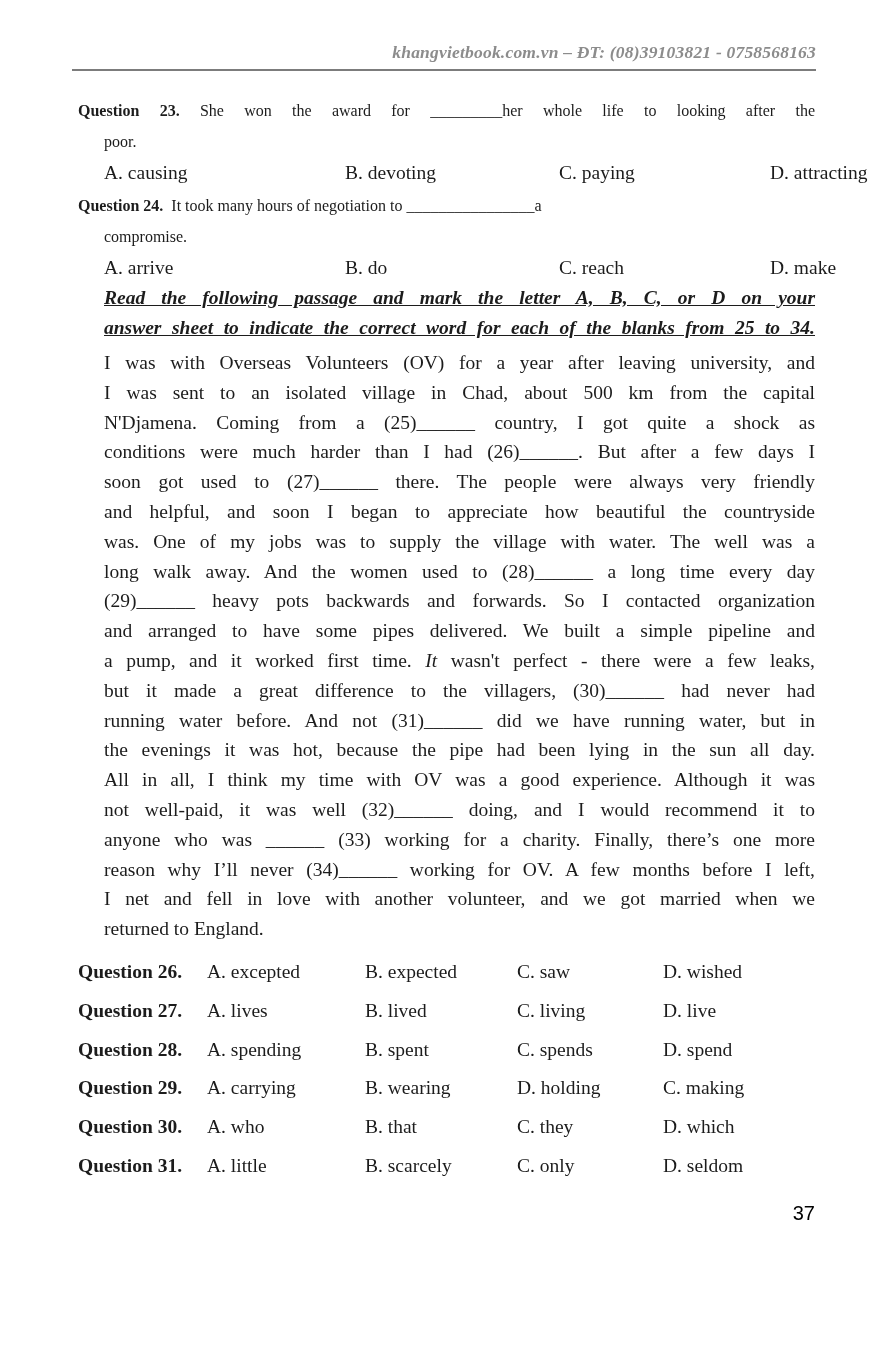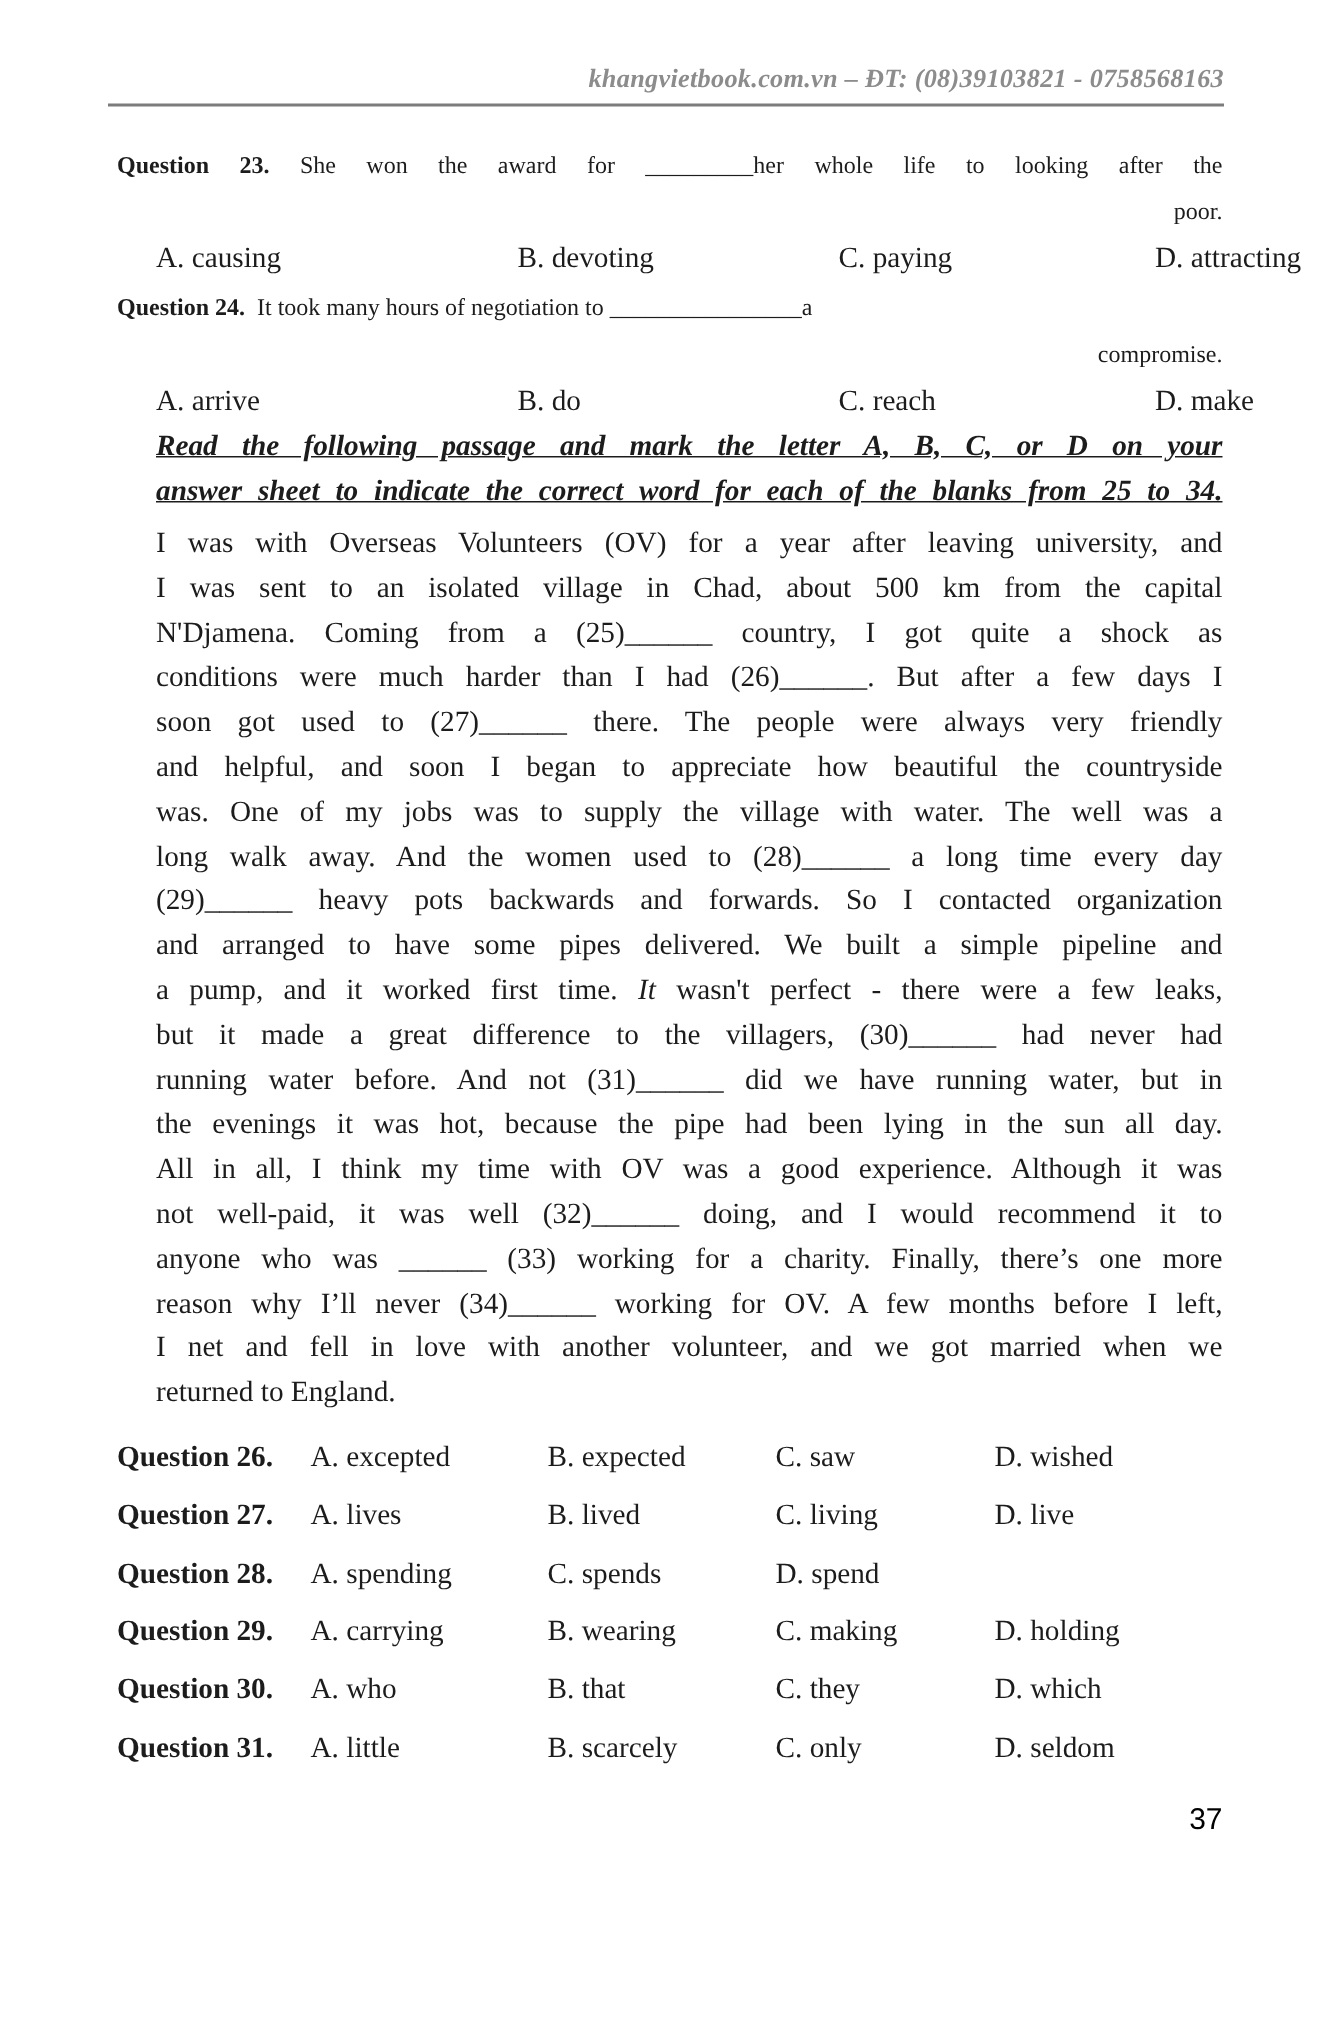--- a/index.html
+++ b/index.html
@@ -24,21 +24,21 @@
     font-weight: bold;
     font-size: 17.5px;
     letter-spacing: 0.2px;
     color: #8c8c8c;
   }
   .content { margin: 0 75px 0 78px; }
   .qa-section { margin-top: 24px; }
   .qblock2 { margin-top: 2px; }
   .qline { font-size: 16px; line-height: 31px; }
   .qjustify { text-align: justify; text-align-last: justify; }
-  .qcont { padding-left: 26px; text-align: right; }
+  .qcont { padding-left: 26px; }
   .qlabel { font-weight: bold; }
   .optrow {
     display: grid;
     grid-template-columns: 200px 173px 170px auto;
     margin-left: 26px;
     font-size: 19.5px;
     line-height: 31px;
     white-space: nowrap;
     gap: 41px;
   }
@@ -148,29 +148,30 @@
           <div class="crow">
             <span class="clabel">Question 27.</span>
             <span>A. lives</span>
             <span>B. lived</span>
             <span>C. living</span>
             <span>D. live</span>
           </div>
           <div class="crow">
             <span class="clabel">Question 28.</span>
             <span>A. spending</span>
+            <span>B. spent</span>
             <span>C. spends</span>
             <span>D. spend</span>
           </div>
           <div class="crow">
             <span class="clabel">Question 29.</span>
             <span>A. carrying</span>
             <span>B. wearing</span>
+            <span>D. holding</span>
             <span>C. making</span>
-            <span>D. holding</span>
           </div>
           <div class="crow">
             <span class="clabel">Question 30.</span>
             <span>A. who</span>
             <span>B. that</span>
             <span>C. they</span>
             <span>D. which</span>
           </div>
           <div class="crow">
             <span class="clabel">Question 31.</span>

